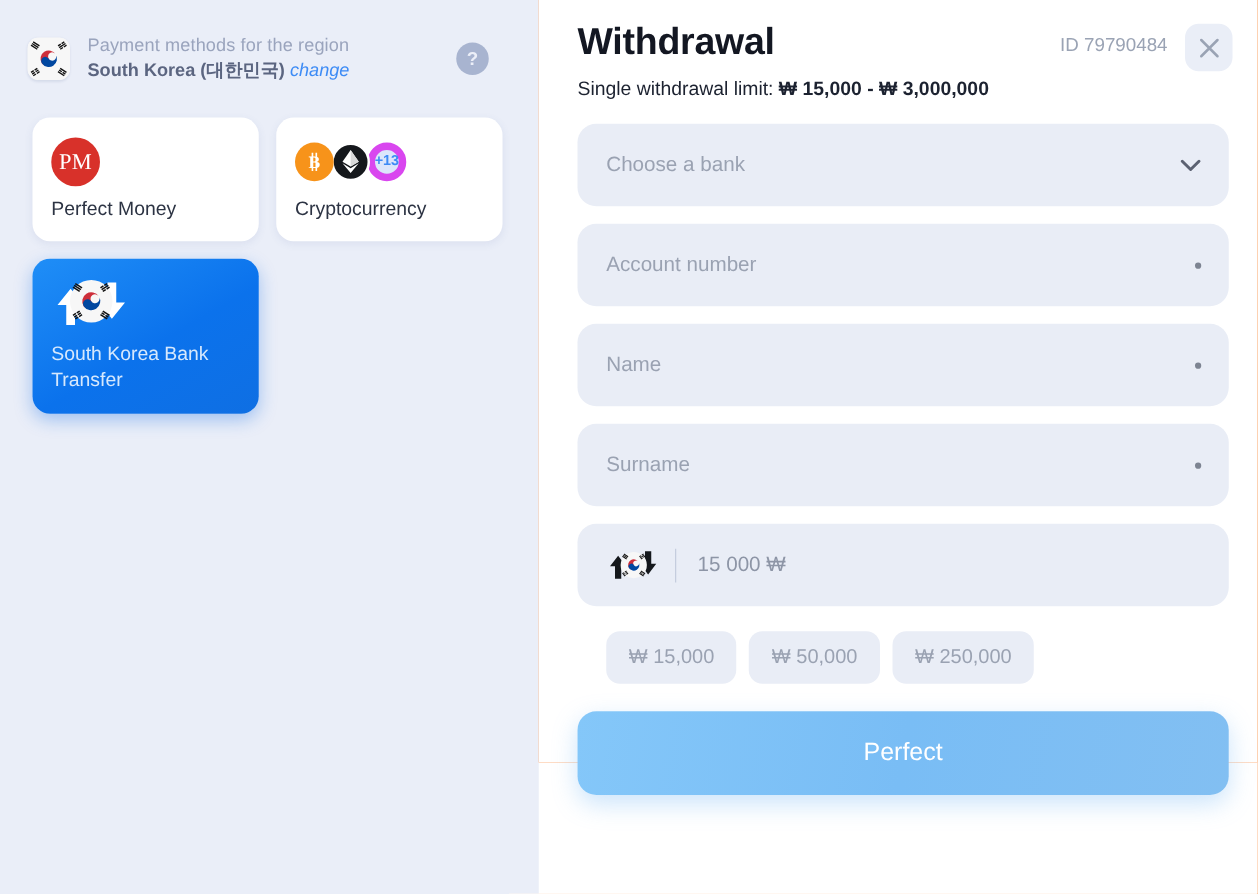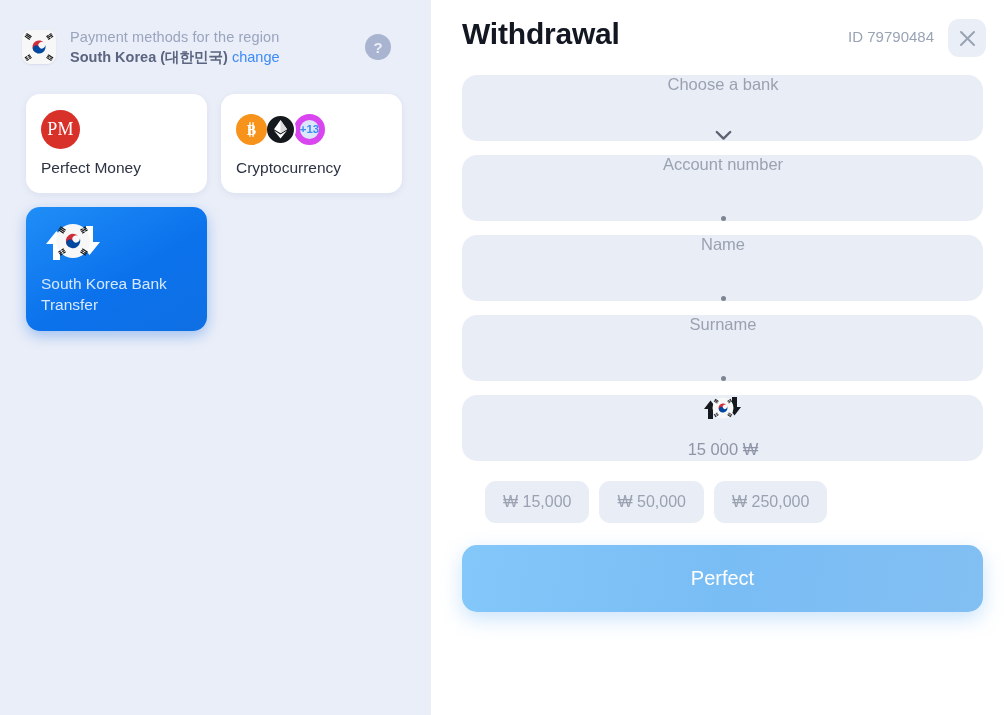--- a/index.html
+++ b/index.html
@@ -65,20 +65,21 @@
     font-weight: 700;
     margin-top: 1px;
   }
 
   .region-name .kr { font-weight: 700; margin-top: 24px; }
 
   .region-change {
     color: #3d8bf5;
     font-weight: 400;
     cursor: pointer;
+    font-style: italic;
   }
 
   .help-icon {
     width: 26px;
     height: 26px;
     border-radius: 50%;
     background: #a8b4d0;
     color: #eceff8;
     font-size: 15px;
     font-weight: 700;
@@ -227,21 +228,20 @@
   .field {
     height: 66px;
     border-radius: 15px;
     background: #e9edf6;
     display: flex;
     align-items: center;
     padding: 0 22px 0 23px;
     margin-bottom: 14px;
     position: relative;
     cursor: text;
-    flex-direction: column;
   }
   .field.select { cursor: pointer; }
 
   .field-placeholder {
     font-size: 16.5px;
     color: #9aa2b2;
     flex: 1 1 auto;
   }
 
   .req-dot {
@@ -450,20 +450,21 @@
     <div class="wd-header">
       <div class="wd-title">Withdrawal</div>
       <div class="wd-id">ID 79790484</div>
       <div class="close-btn">
         <svg width="17" height="17" viewBox="0 0 17 17">
           <path d="M2 2 L15 15 M15 2 L2 15" stroke="#9aa3b4" stroke-width="2" stroke-linecap="round"></path>
         </svg>
       </div>
     </div>
 
+    <div class="wd-limit"><span>Single withdrawal limit: </span><b>₩ 15,000</b><b> - </b><b>₩ 3,000,000</b></div>
 
     <div class="form">
 
       <div class="field select">
         <div class="field-placeholder">Choose a bank</div>
         <div class="chevron">
           <svg width="17" height="11" viewBox="0 0 17 11">
             <path d="M1.8 2 L8.5 8.6 L15.2 2" stroke="#5c6272" stroke-width="2.4" fill="none" stroke-linecap="round" stroke-linejoin="round"></path>
           </svg>
         </div>

